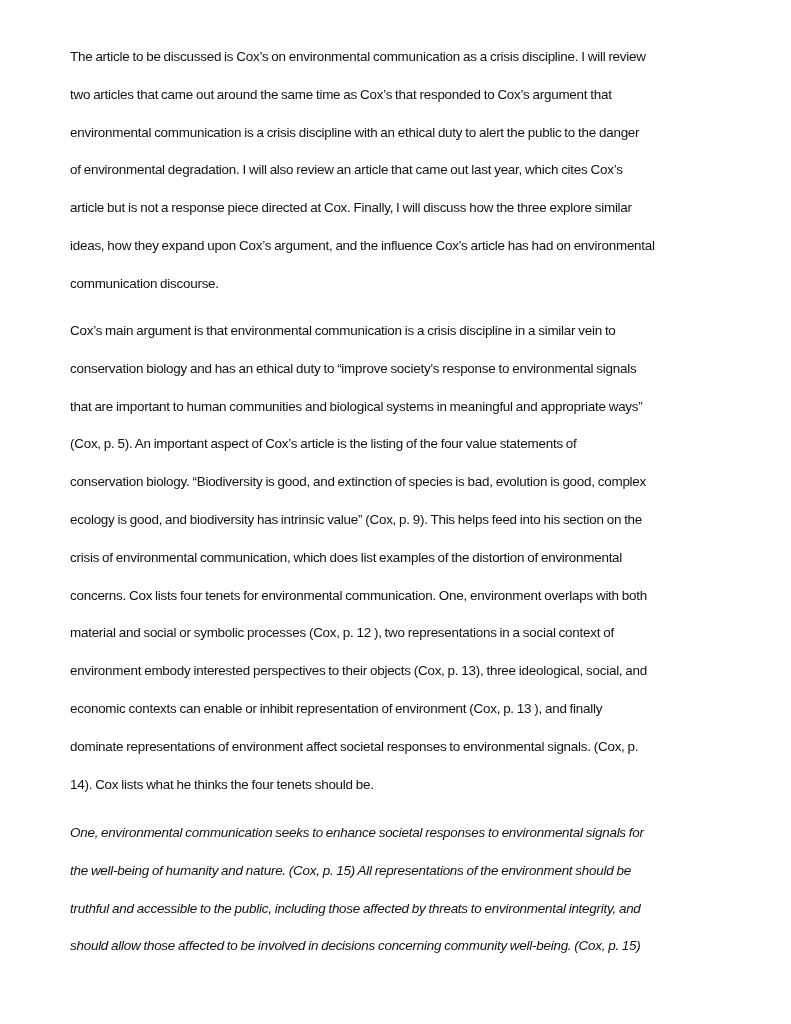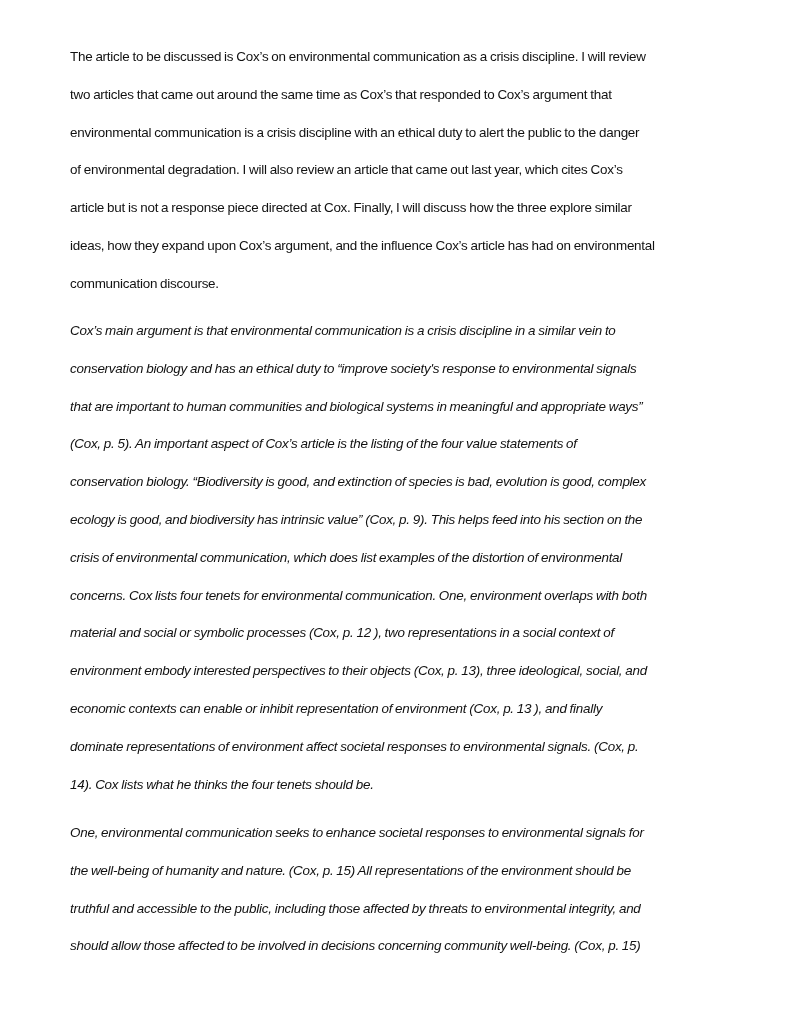--- a/index.html
+++ b/index.html
@@ -46,21 +46,21 @@
   <div class="para" style="top:38px;">
     <span class="line" style="transform: scaleX(0.9879);">The article to be discussed is Cox’s on environmental communication as a crisis discipline. I will review</span>
     <span class="line" style="transform: scaleX(0.9879);">two articles that came out around the same time as Cox’s that responded to Cox’s argument that</span>
     <span class="line" style="transform: scaleX(0.9879);">environmental communication is a crisis discipline with an ethical duty to alert the public to the danger</span>
     <span class="line" style="transform: scaleX(0.9879);">of environmental degradation. I will also review an article that came out last year, which cites Cox’s</span>
     <span class="line" style="transform: scaleX(0.9879);">article but is not a response piece directed at Cox. Finally, I will discuss how the three explore similar</span>
     <span class="line" style="transform: scaleX(0.9879);">ideas, how they expand upon Cox’s argument, and the influence Cox’s article has had on environmental</span>
     <span class="line" style="transform: scaleX(0.9879);">communication discourse.</span>
   </div>
 
-  <div class="para" style="top:312px;font-style:italic;">
+  <div class="para" style="top:312px;">
     <span class="line" style="transform: scaleX(0.9879);">Cox’s main argument is that environmental communication is a crisis discipline in a similar vein to</span>
     <span class="line" style="transform: scaleX(0.9879);">conservation biology and has an ethical duty to “improve society's response to environmental signals</span>
     <span class="line" style="transform: scaleX(0.9879);">that are important to human communities and biological systems in meaningful and appropriate ways”</span>
     <span class="line" style="transform: scaleX(0.9879);">(Cox, p. 5). An important aspect of Cox’s article is the listing of the four value statements of</span>
     <span class="line" style="transform: scaleX(0.9879);">conservation biology. “Biodiversity is good, and extinction of species is bad, evolution is good, complex</span>
     <span class="line" style="transform: scaleX(0.9879);">ecology is good, and biodiversity has intrinsic value” (Cox, p. 9). This helps feed into his section on the</span>
     <span class="line" style="transform: scaleX(0.9879);">crisis of environmental communication, which does list examples of the distortion of environmental</span>
     <span class="line" style="transform: scaleX(0.9879);">concerns. Cox lists four tenets for environmental communication. One, environment overlaps with both</span>
     <span class="line" style="transform: scaleX(0.9879);">material and social or symbolic processes (Cox, p. 12 ), two representations in a social context of</span>
     <span class="line" style="transform: scaleX(0.9879);">environment embody interested perspectives to their objects (Cox, p. 13), three ideological, social, and</span>

